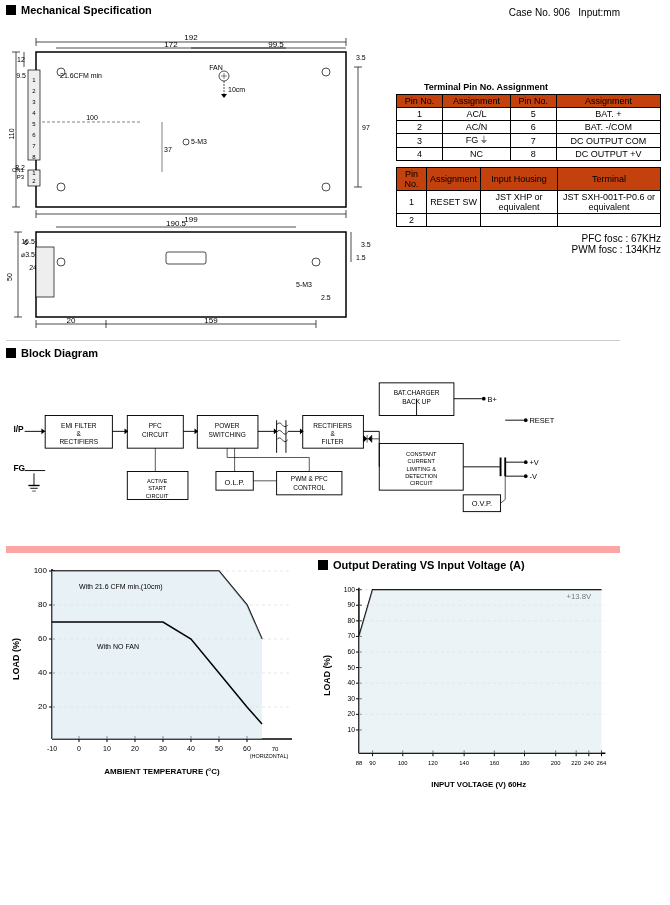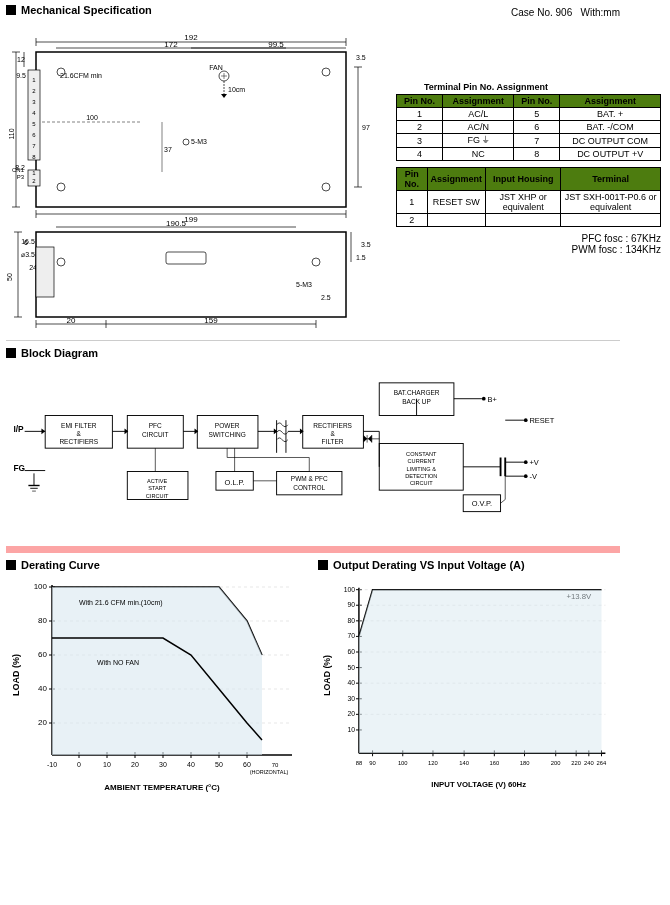--- a/index.html
+++ b/index.html
@@ -73,22 +73,22 @@
       width: 100%;
       font-size: 9px;
       margin-bottom: 6px;
     }
     .pin-table th, .pin-table td {
       border: 1px solid #000;
       padding: 1px 3px;
       text-align: center;
     }
     .pin-table th {
-      background: #4d7c0f;
-      font-weight: bold;
+      background: #c2410c;
+      font-weight: normal;
     }
 
     .table-title {
       font-size: 9px;
       font-weight: bold;
       margin-bottom: 2px;
       margin-left: 28px;
     }
 
     .pfc-note {
@@ -125,21 +125,21 @@
 <div class="page">
 
   <div class="mech-section">
     <div class="mech-header">
       <div class="section-header">
         <div class="square"></div>
         <span>Mechanical Specification</span>
       </div>
       <div>
         <span>Case No. 906</span>&nbsp;&nbsp;
-        <span>With:mm</span>
+        <span>Input:mm</span>
       </div>
     </div>
 
     <div class="mech-content">
 
       <div class="mech-drawing">
         <svg class="mech-svg" viewBox="0 0 390 310" xmlns="http://www.w3.org/2000/svg">
 
           <rect x="30" y="30" width="310" height="155" fill="none" stroke="#000" stroke-width="1.5"></rect>
 
@@ -460,24 +460,20 @@
       <polygon points="383,71 387,75 383,79" fill="#000"></polygon>
       <line x1="387" y1="71" x2="387" y2="79" stroke="#000" stroke-width="0.7"></line>
       <polygon points="392,71 388,75 392,79" fill="#000"></polygon>
       <line x1="392" y1="71" x2="392" y2="79" stroke="#000" stroke-width="0.7"></line>
     </svg>
   </div>
 
   <div class="charts-row">
 
     <div class="chart-container">
-      <div class="section-header">
-        <div class="square"></div>
-        <span>Derating Curve</span>
-      </div>
 
       <svg viewBox="0 0 300 230" xmlns="http://www.w3.org/2000/svg" style="width:100%;height:230px;">
 
         <line x1="45" y1="10" x2="45" y2="180" stroke="#000" stroke-width="1.5"></line>
         <line x1="45" y1="180" x2="285" y2="180" stroke="#000" stroke-width="1.5"></line>
 
         <text x="40" y="14" text-anchor="end" font-size="8">100</text>
         <line x1="42" y1="12" x2="48" y2="12" stroke="#000" stroke-width="1"></line>
         <text x="40" y="48" text-anchor="end" font-size="8">80</text>
         <line x1="42" y1="46" x2="48" y2="46" stroke="#000" stroke-width="1"></line>

